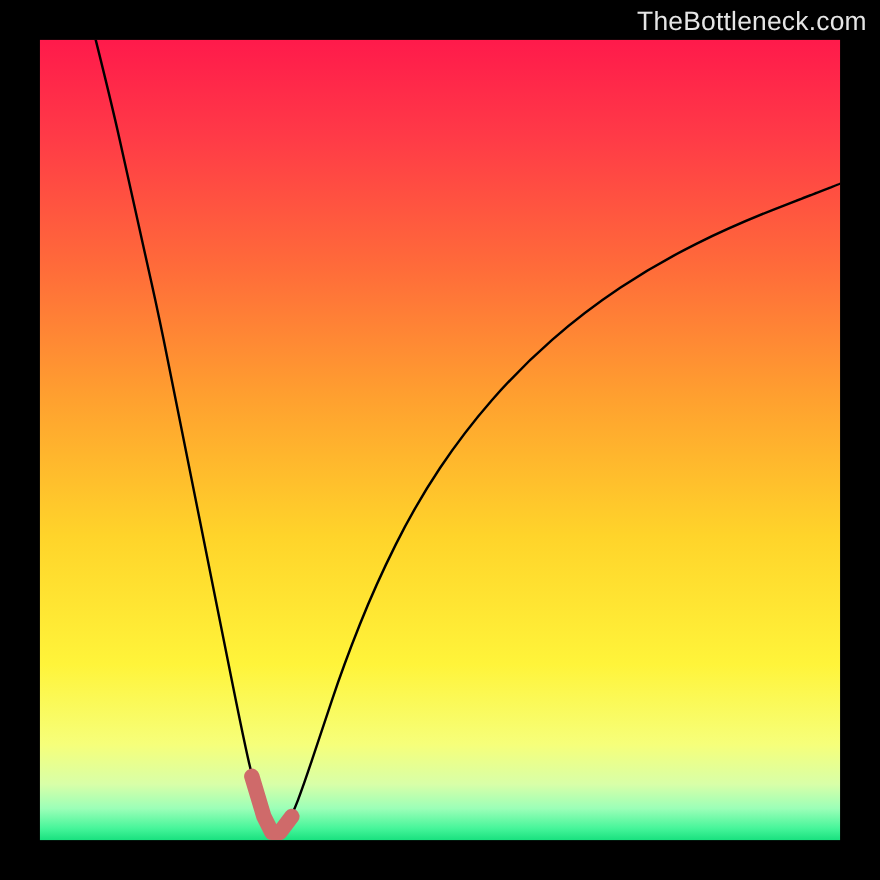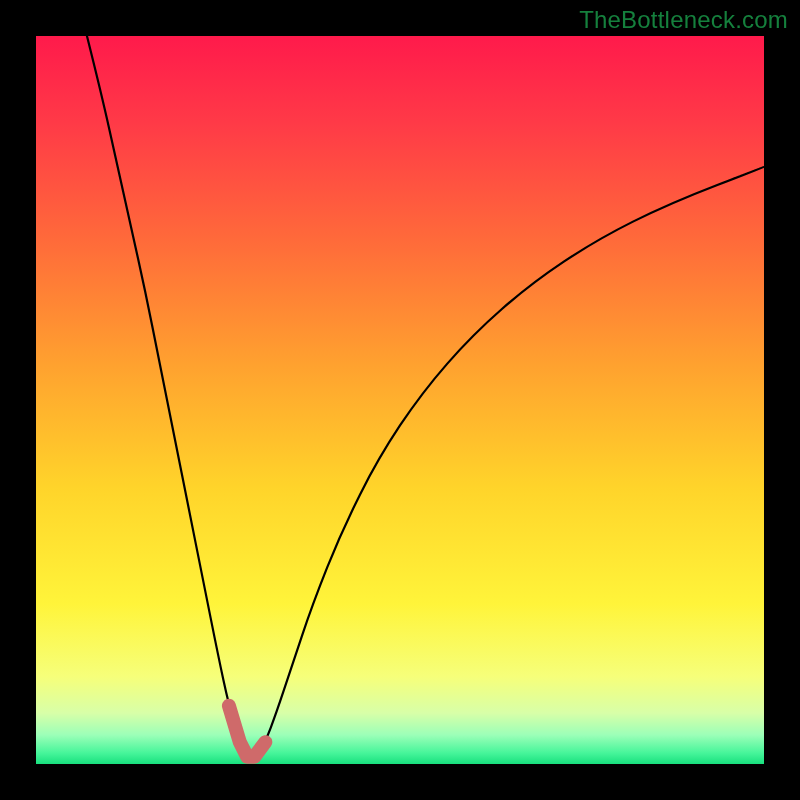--- a/index.html
+++ b/index.html
@@ -33,21 +33,21 @@
   .curve-svg {
     position: absolute;
     inset: 0;
   }
   .watermark {
     position: absolute;
     top: 6px;
     right: 12px;
     font-family: Arial, Helvetica, sans-serif;
     font-size: 24px;
-    color: #15803d;
+    color: #e5e5e5;
     letter-spacing: 0.2px;
     user-select: none;
   }
 </style>
 </head>
 <body>
 
 <div class="frame">
   <div class="plot">
     <svg class="gradient" viewBox="0 0 728 728" preserveAspectRatio="none">

